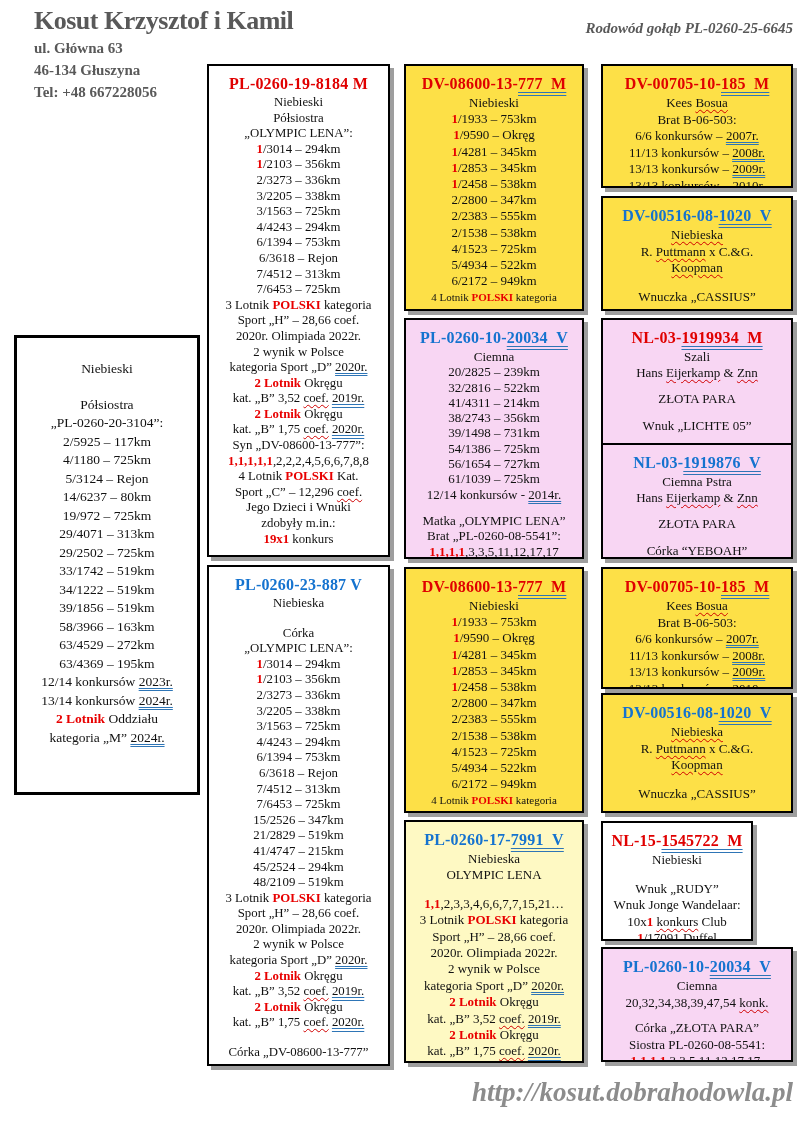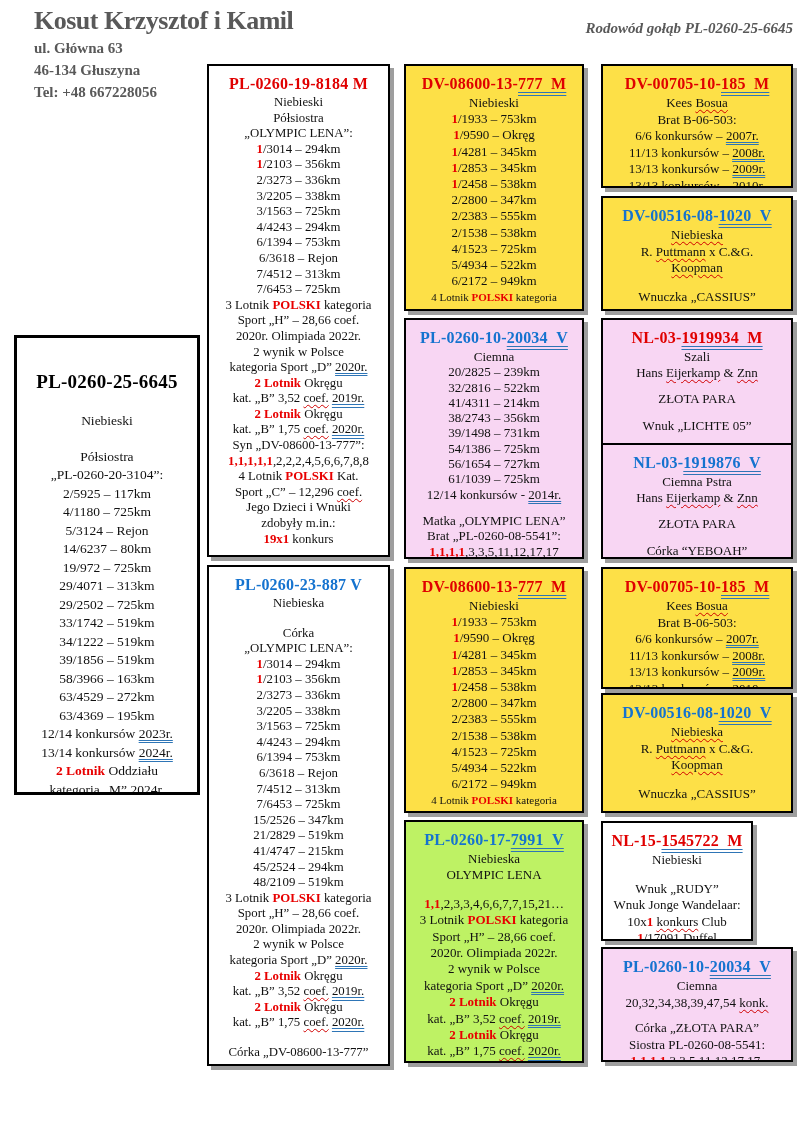--- a/index.html
+++ b/index.html
@@ -17,21 +17,21 @@
   
   .footer-url{position:absolute;right:7px;top:1077px;font-size:27px;font-weight:bold;font-style:italic;color:#8c8c8c;}
   
   .pbox{
     position:absolute;box-sizing:border-box;overflow:hidden;
     border:2px solid #000000;background:#fff;text-align:center;
     padding:5px 3px;box-shadow:4px 4px 0 #9e9e9e;
   }
   .pbox.cyan{background:#fde047;}
   .pbox.pink{background:#f8d6f3;}
-  .pbox.green{background:#bef264;}
+  .pbox.green{background:#fef9c3;}
   .pbox.main{border:3px solid #000;box-shadow:none;}
   .box-title{font-weight:bold;font-size:16px;margin:4px 0 2px;letter-spacing:0.2px;}
   .tc-red{color:#e00000;}
   .tc-blue{color:#1573cf;}
   .tc-black{color:#000;}
   .tail.tu{text-decoration:underline double;text-decoration-color:#2e75b6;text-underline-offset:3px;}
   .bl{line-height:16px;font-size:13px;}
   .bl.gap{height:13px;}
   .bl.small{font-size:11px;line-height:13px;}
   .sb{font-weight:normal;}
@@ -59,21 +59,20 @@
 <body>
 
 <div class="page">
   <div class="hdr-name">Kosut Krzysztof i Kamil</div>
   <div class="hdr-addr a1">ul. Główna 63</div>
   <div class="hdr-addr a2">46-134 Głuszyna</div>
   <div class="hdr-addr a3">Tel: +48 667228056</div>
   <div class="hdr-doc">Rodowód gołąb PL-0260-25-6645</div>
 
   <div id="box-main" class="pbox white main" style="left:14px;top:335px;width:186px;height:460px;">
-      <div class="box-title tc-black"><span>PL-0260-25-6645</span></div>
       <div class="bl gap"></div>
       <div class="bl">Niebieski</div>
       <div class="bl gap"></div>
       <div class="bl">Półsiostra</div>
       <div class="bl"><span class="sb">„PL-0260-20-3104”</span><span>:</span></div>
       <div class="bl">2/5925 – 117km</div>
       <div class="bl">4/1180 – 725km</div>
       <div class="bl">5/3124 – Rejon</div>
       <div class="bl">14/6237 – 80km</div>
       <div class="bl">19/972 – 725km</div>
@@ -289,13 +288,14 @@
   <div id="box-g8" class="pbox pink gcol" style="left:601px;top:947px;width:192px;height:115px;">
       <div class="box-title tc-blue"><span>PL-0260-10-</span><span class="tail tu">20034&nbsp;&nbsp;V</span></div>
       <div class="bl">Ciemna</div>
       <div class="bl"><span>20,32,34,38,39,47,54 </span><span class="sw">konk.</span></div>
       <div class="bl gap"></div>
       <div class="bl"><span>Córka </span><span class="sb">„ZŁOTA PARA”</span></div>
       <div class="bl"><span>Siostra </span><span class="sb">PL-0260-08-5541</span><span>:</span></div>
       <div class="bl"><span class="sr">1,1,1,1</span><span>,3,3,5,11,12,17,17,</span></div>
     </div>
 
+  <div class="footer-url">http://kosut.dobrahodowla.pl</div>
 </div>
 
 </body></html>

